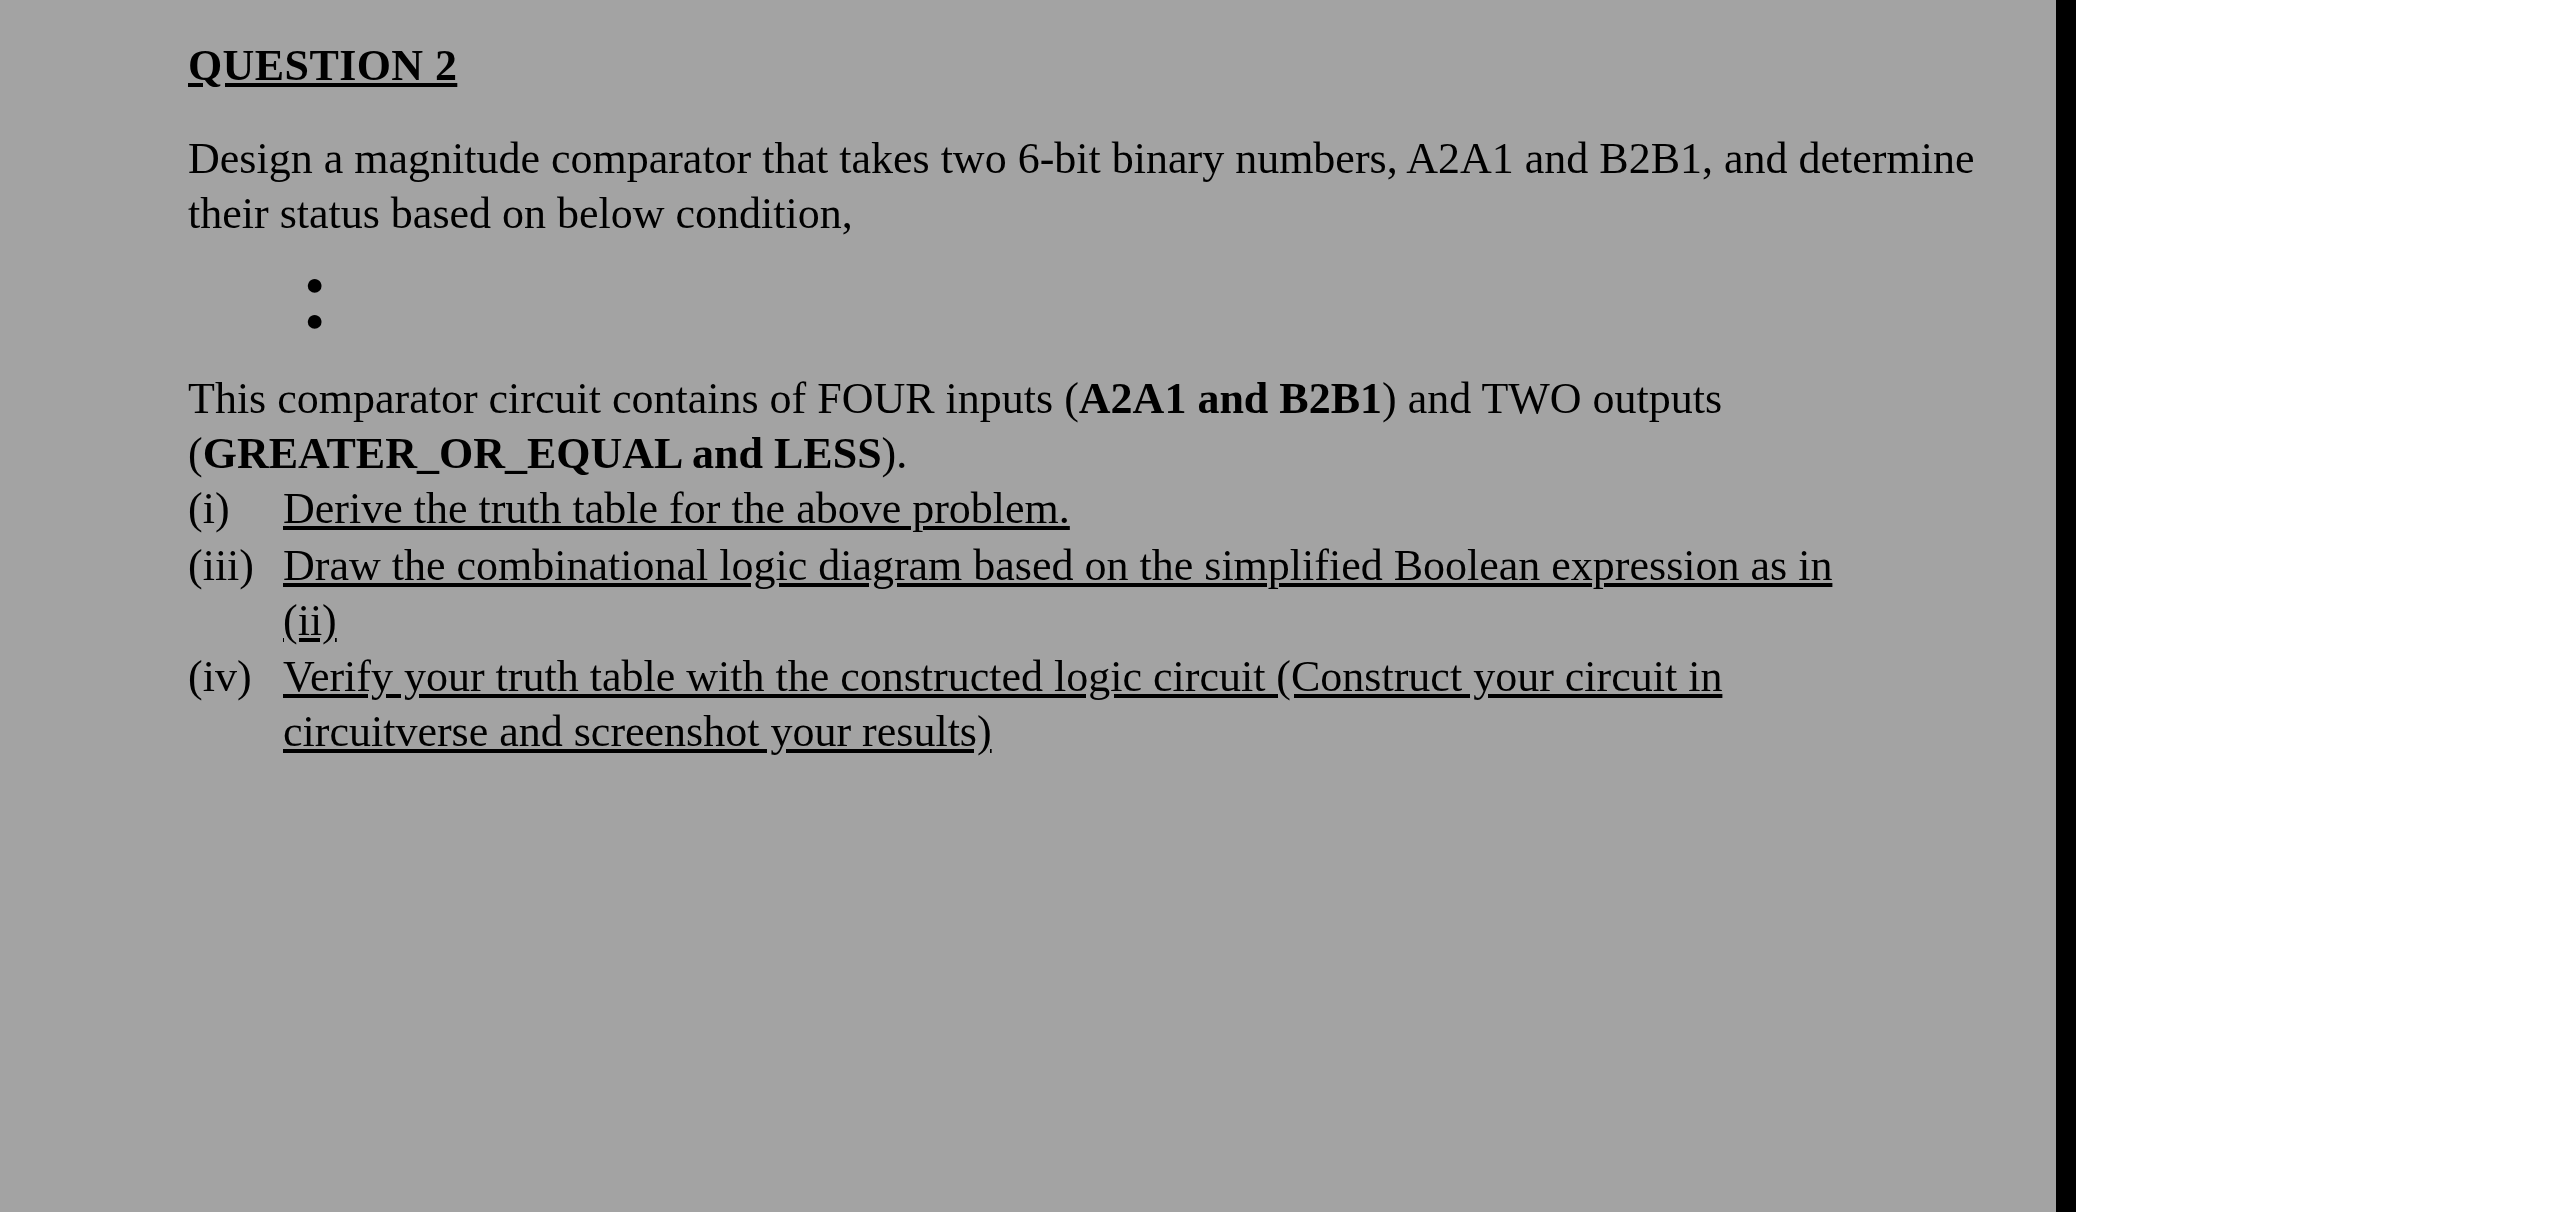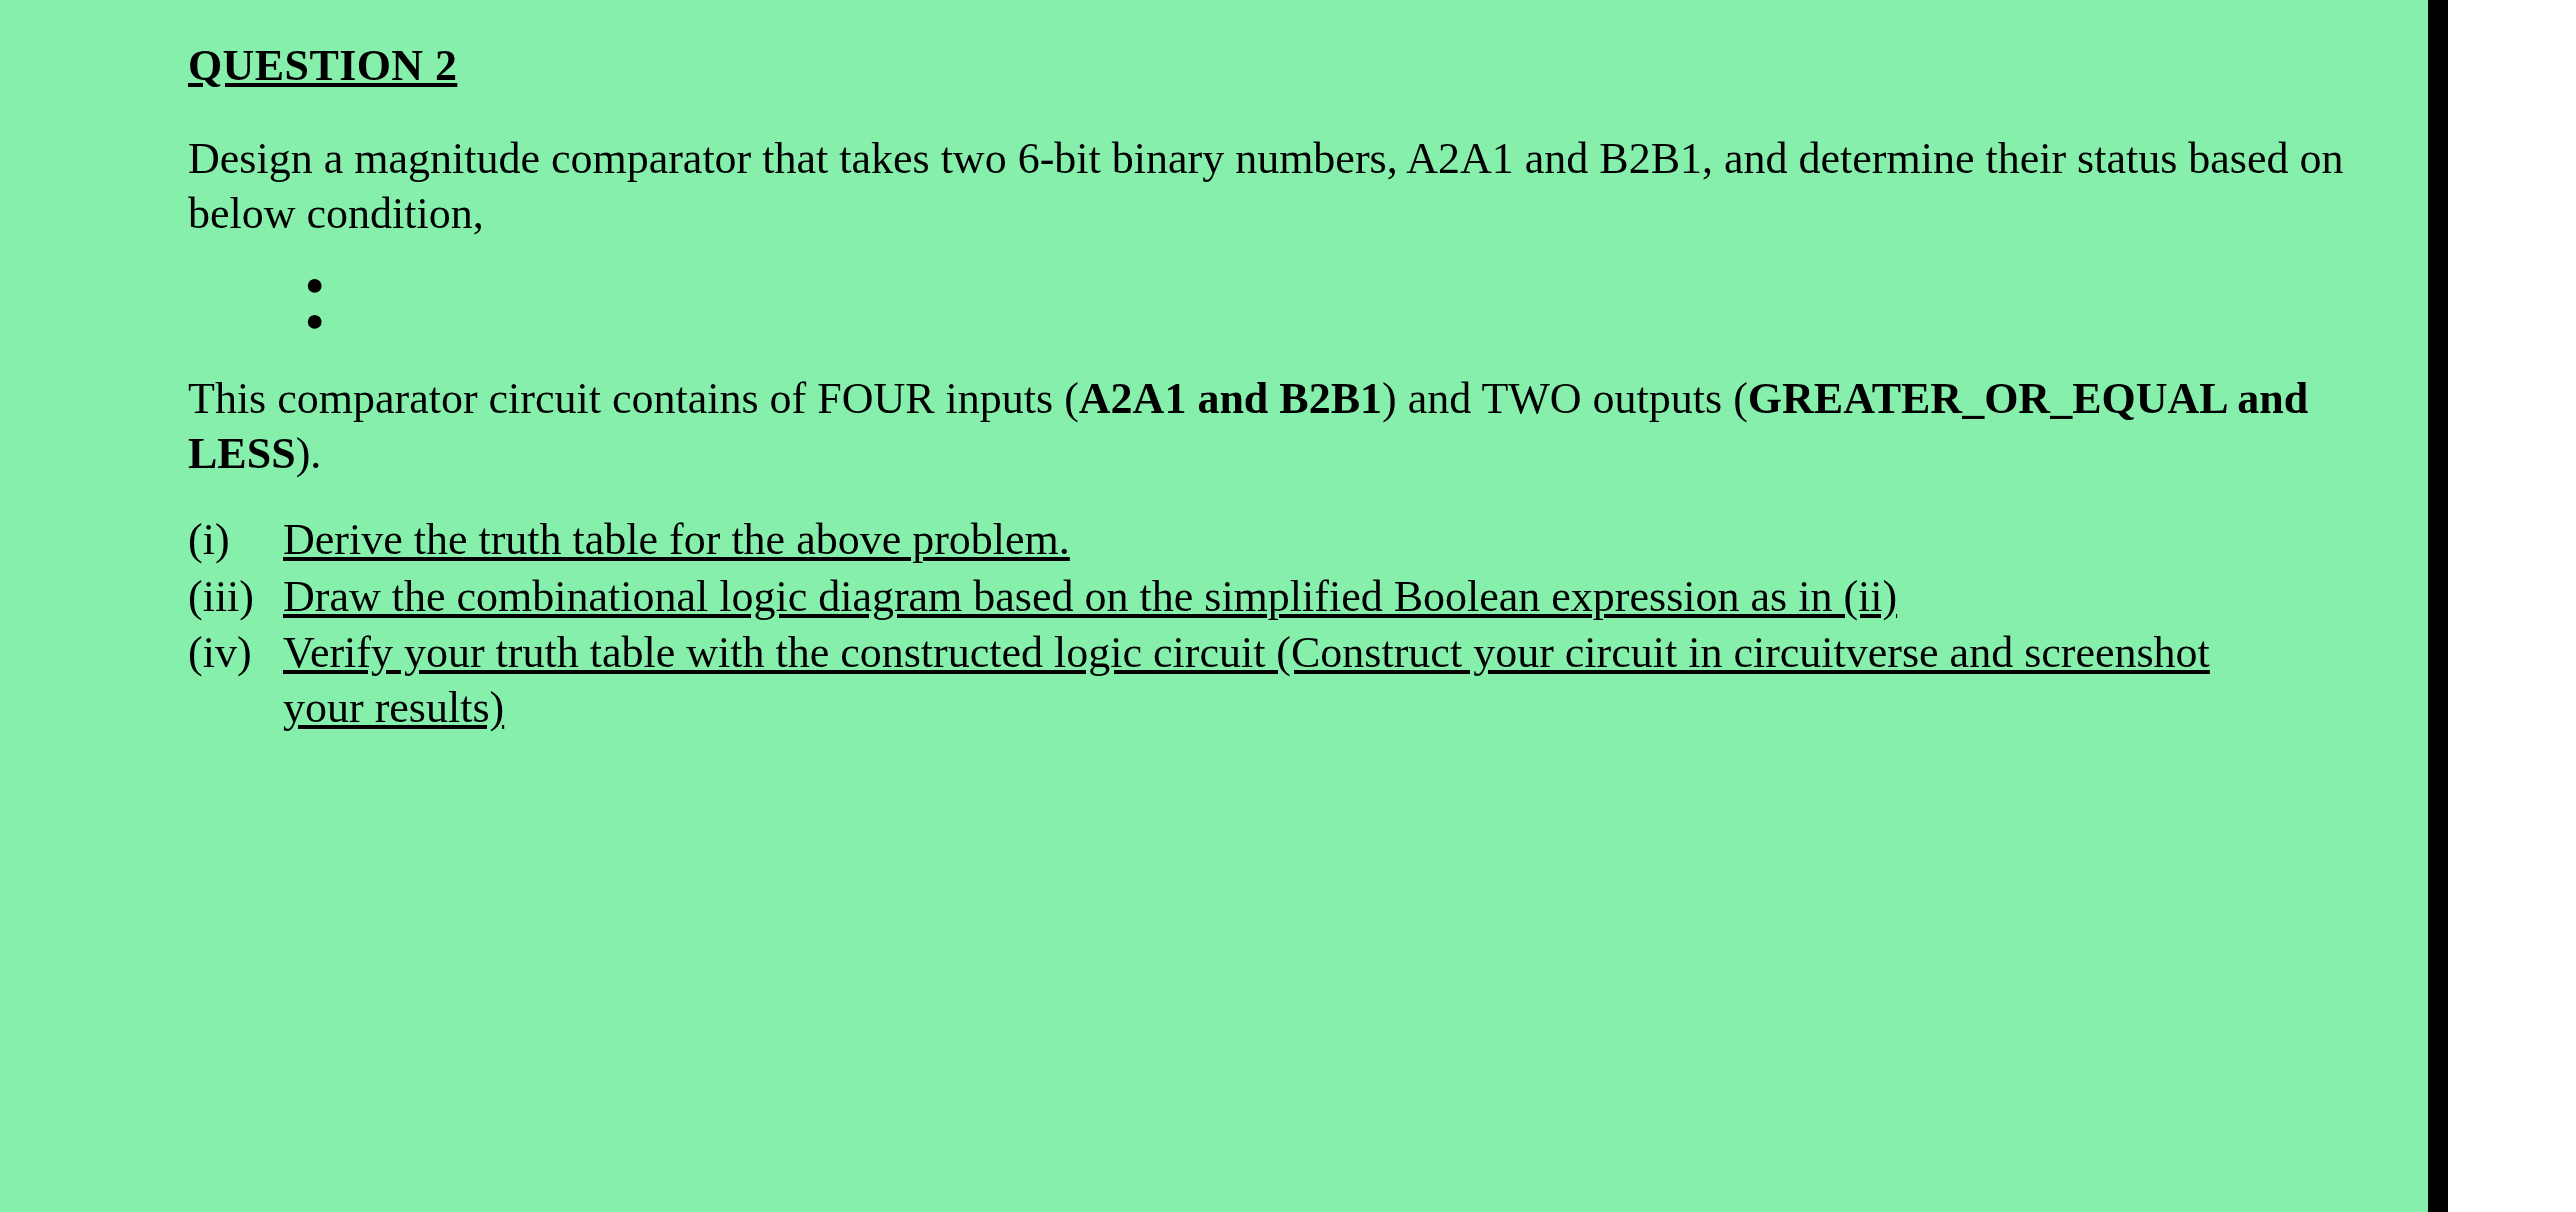--- a/index.html
+++ b/index.html
@@ -3,26 +3,26 @@
 <meta charset="utf-8">
 <style>
   html, body {
     margin: 0;
     padding: 0;
     background: #fff;
     font-family: "Times New Roman", Times, serif;
     color: #000;
   }
   .page {
-    width: 2448px;
+    width: 2076px;
     height: 1213px;
     position: relative;
     box-sizing: border-box;
     padding: 38px 58px 29px 188px;
-    background: #86efac;
+    background: #a3a3a3;
     font-size: 44px;
     line-height: 1.25;
   }
   .page::after {
     content: "";
     position: absolute;
     top: 0;
     right: 0;
     bottom: 0;
     width: 20.4px;
@@ -46,21 +46,20 @@
     margin-bottom: 4.4px;
   }
   .bullet-dot {
     width: 58px;
     font-size: 32px;
     line-height: 1;
     position: relative;
     top: -4.4px;
   }
   .para2 {
-    margin-bottom: 31px;
   }
   .tasks {
     margin-left: 0;
   }
   .task-row {
     display: flex;
     align-items: flex-start;
     margin-bottom: 1.5px;
   }
   .task-num {

